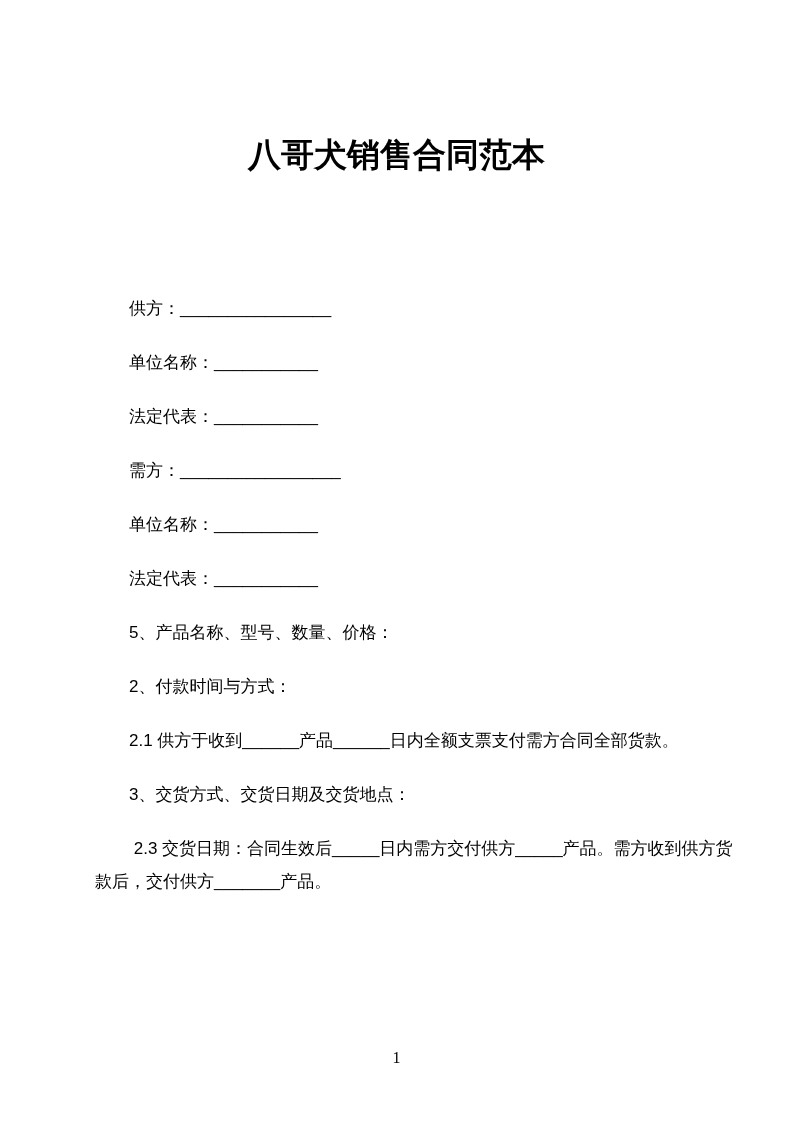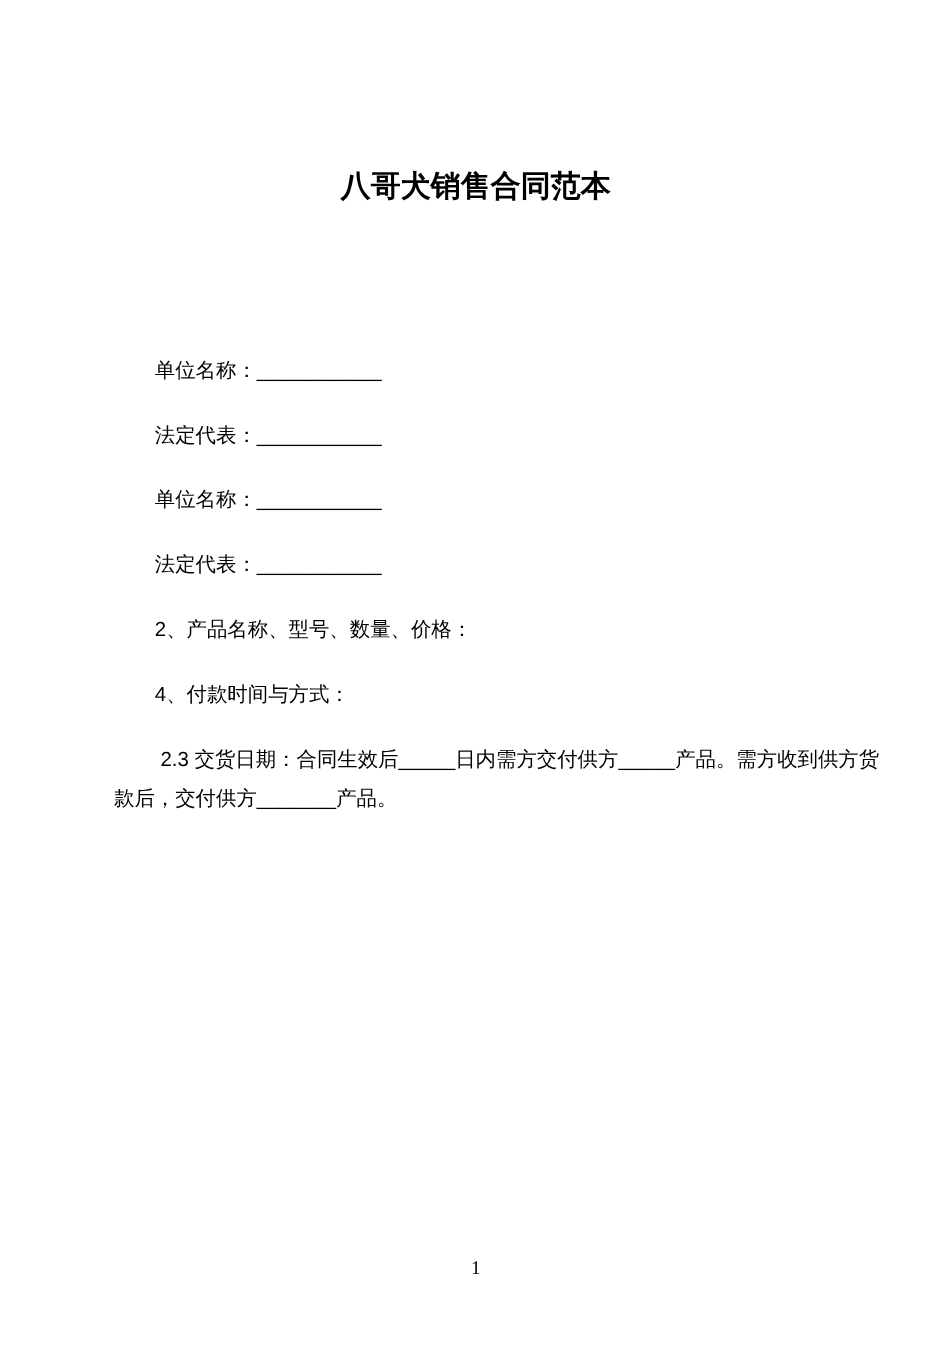--- a/index.html
+++ b/index.html
@@ -14,21 +14,21 @@
     background: #ffffff;
     color: #000000;
     font-family: "Liberation Sans", sans-serif;
     box-sizing: border-box;
     padding: 140px 33px 0 95px;
     overflow: hidden;
   }
   .doc-title {
     margin: 0 -33px 0 -95px;
     text-align: center;
-    font-size: 25px;
+    font-size: 33px;
     font-weight: bold;
     line-height: 30px;
     white-space: pre;
   }
   .party-fields {
     margin-top: 122px;
   }
   .para {
     margin: 0 0 21px 0;
     font-size: 17px;
@@ -48,28 +48,32 @@
   }
 </style>
 </head>
 <body>
 
 <div class="page">
 
   <h1 class="doc-title">八哥犬销售合同范本</h1>
 
   <div class="party-fields">
+    <p class="para">供方：________________</p>
     <p class="para">单位名称：___________</p>
     <p class="para">法定代表：___________</p>
+    <p class="para">需方：_________________</p>
     <p class="para">单位名称：___________</p>
     <p class="para">法定代表：___________</p>
   </div>
 
   <div class="clauses">
-    <p class="para">2、产品名称、型号、数量、价格：</p>
-    <p class="para">4、付款时间与方式：</p>
+    <p class="para">5、产品名称、型号、数量、价格：</p>
+    <p class="para">2、付款时间与方式：</p>
+    <p class="para">2.1 供方于收到______产品______日内全额支票支付需方合同全部货款。</p>
+    <p class="para">3、交货方式、交货日期及交货地点：</p>
     <p class="para"> 2.3 交货日期：合同生效后_____日内需方交付供方_____产品。需方收到供方货
 款后，交付供方_______产品。</p>
   </div>
 
   <div class="page-number">1</div>
 
 </div>
 
 </body></html>

